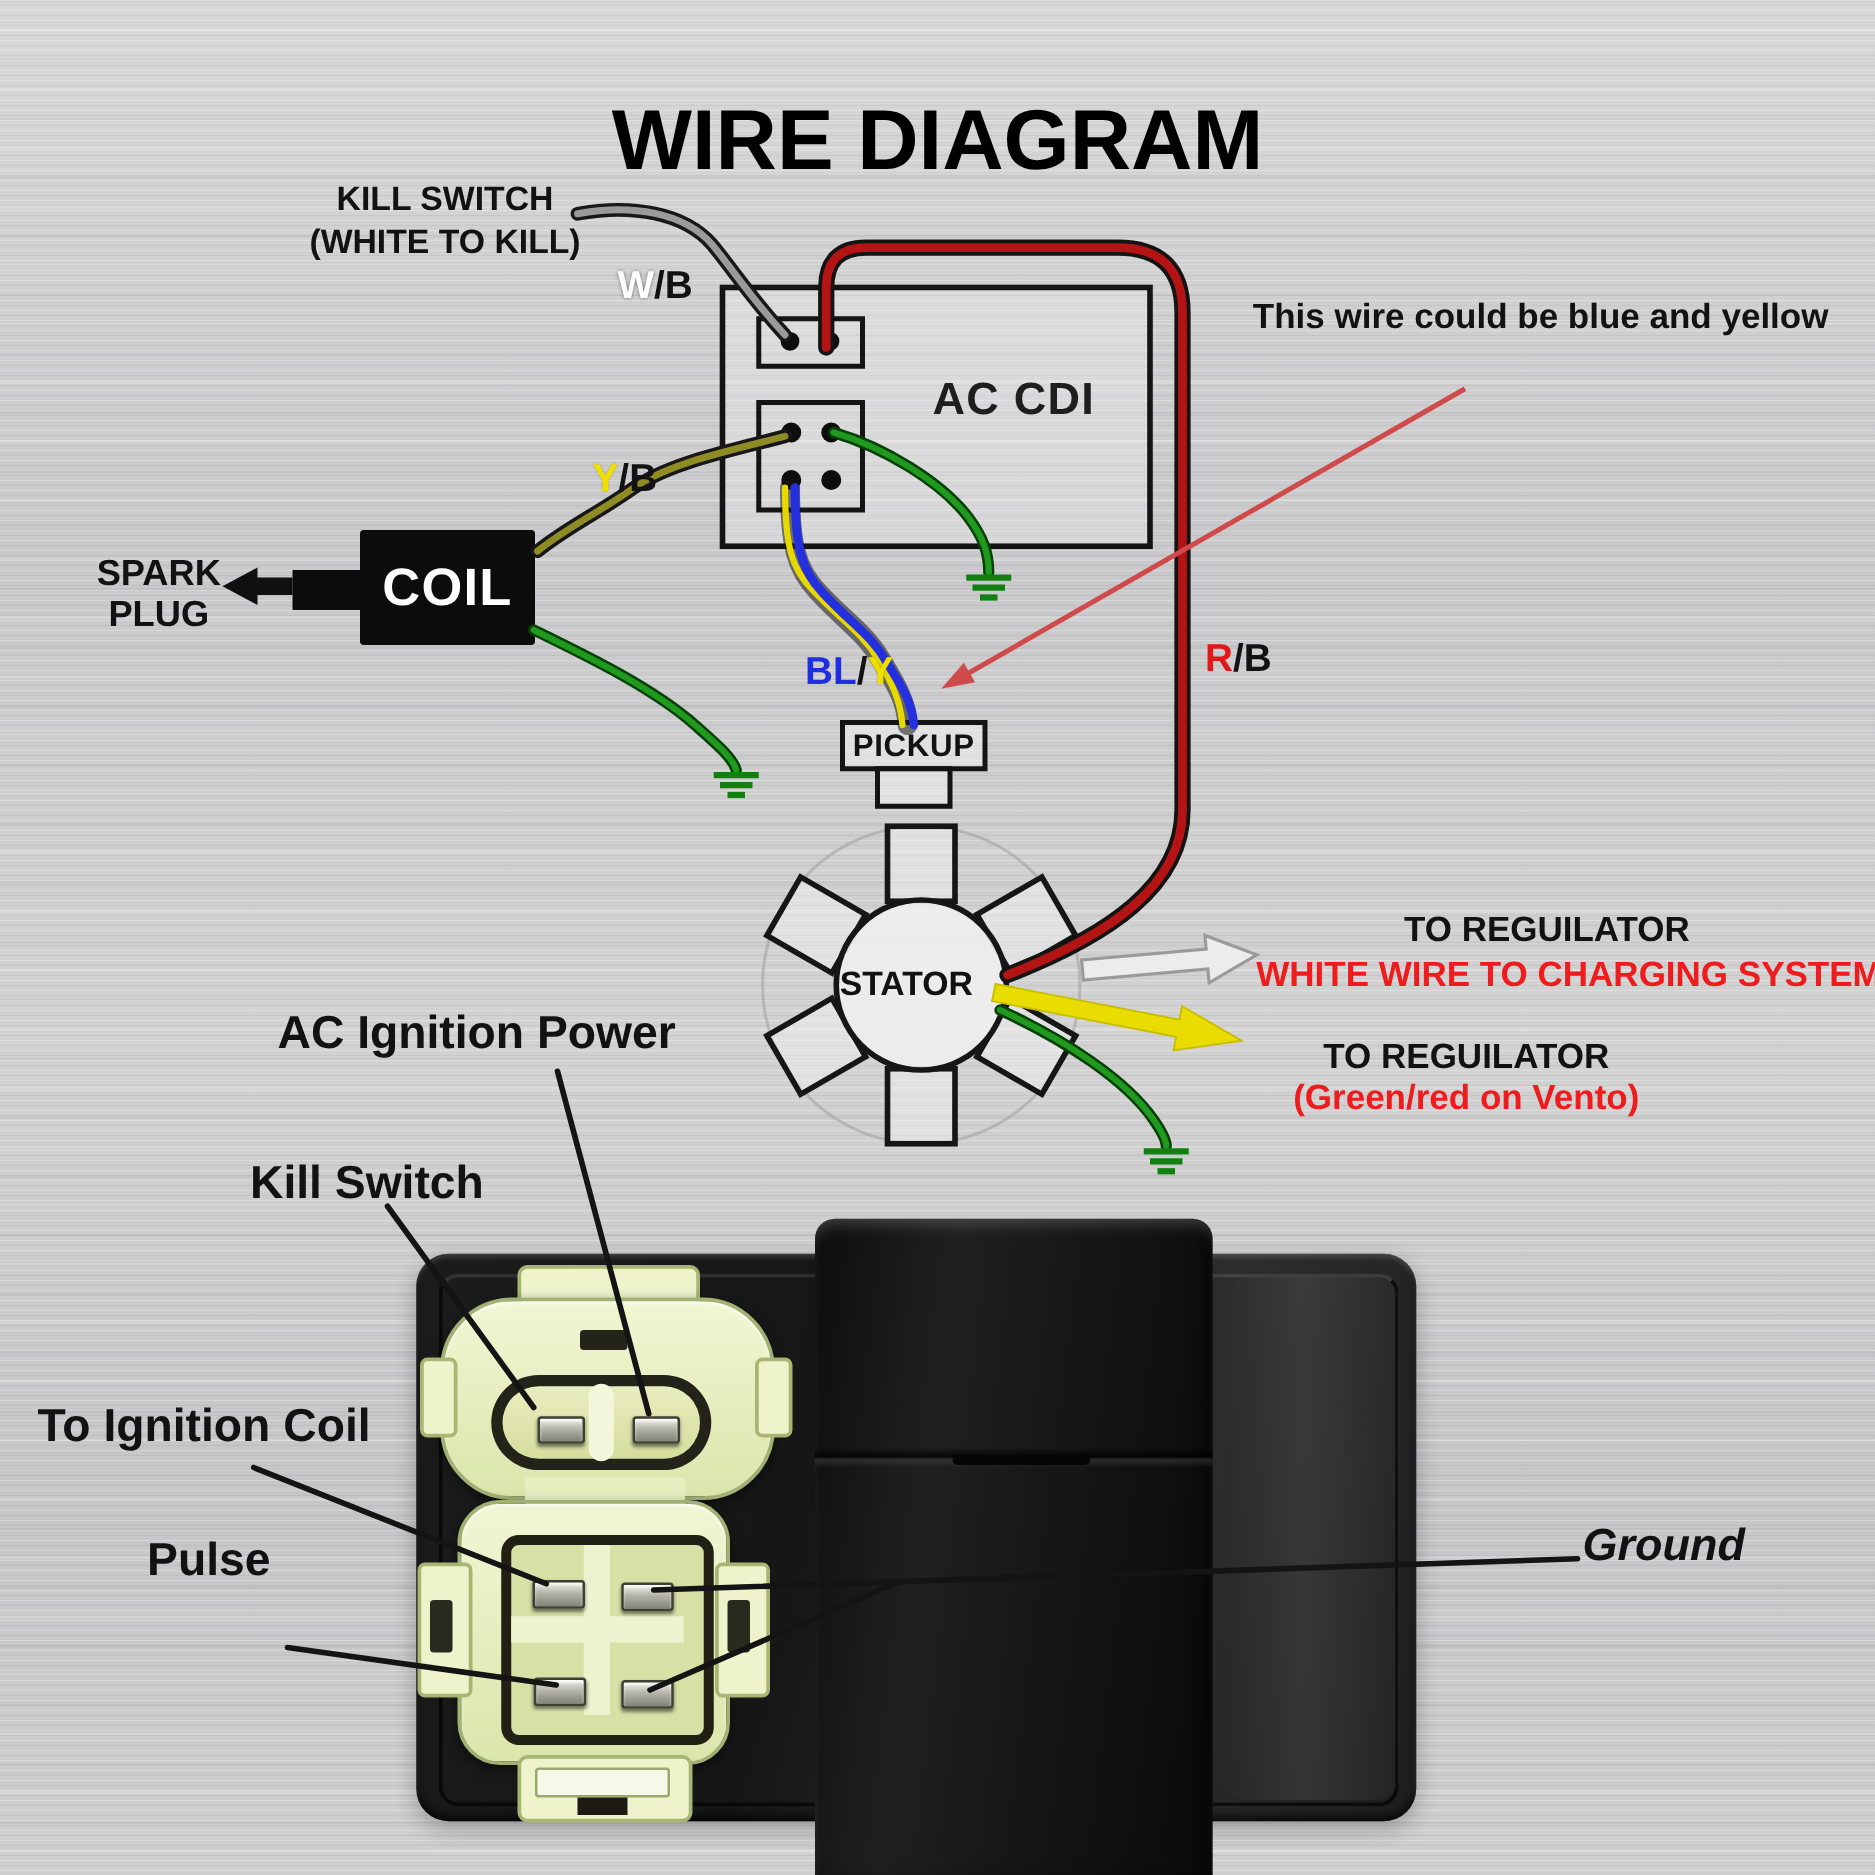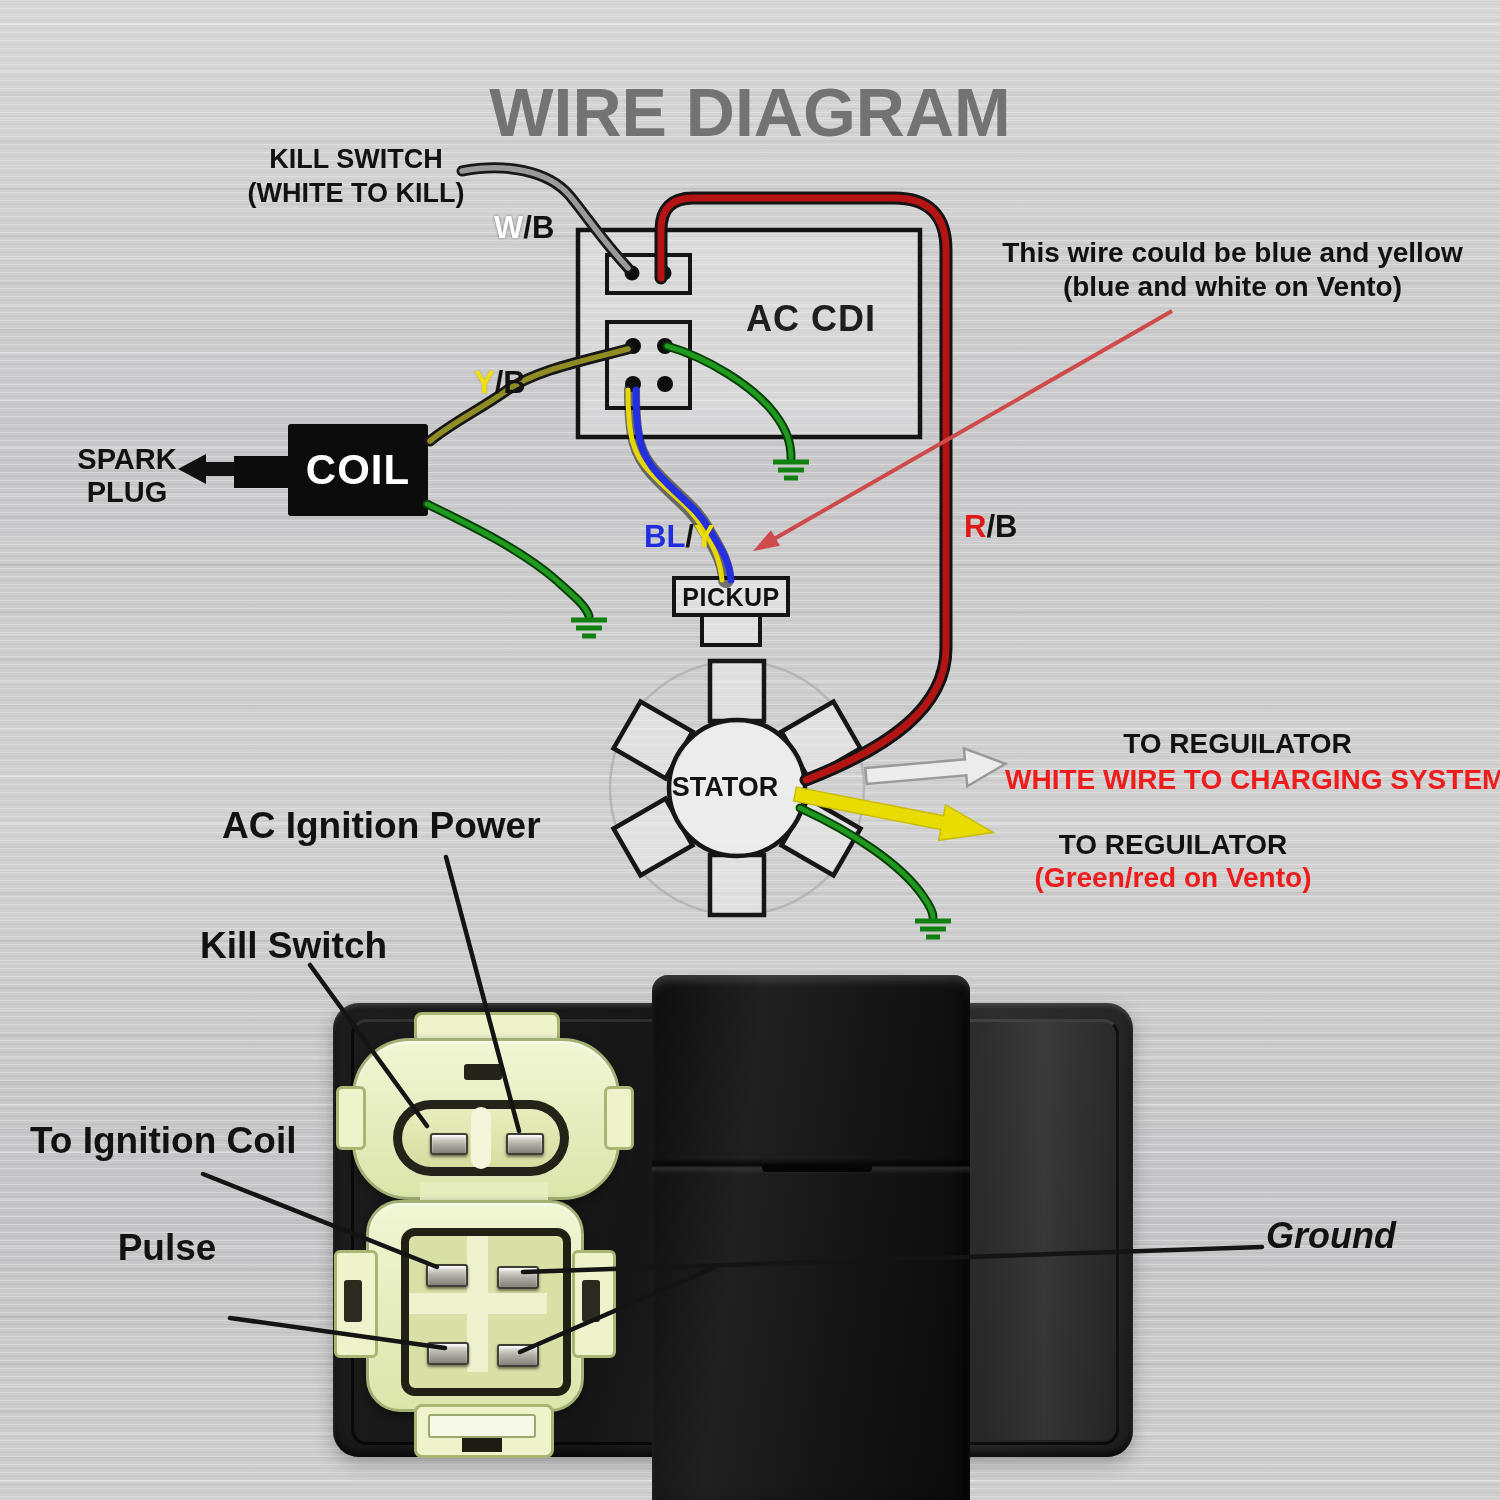--- a/index.html
+++ b/index.html
@@ -30,21 +30,21 @@
     box-shadow:inset 0 10px 12px -6px rgba(255,255,255,.22), inset -14px 0 18px -10px rgba(0,0,0,.85);}
   .strap-seam{left:652px;top:1158px;width:318px;height:16px;
     background:linear-gradient(180deg,rgba(0,0,0,0),rgba(0,0,0,.78) 45%,rgba(80,80,80,.40) 62%,rgba(0,0,0,0));}
   .strap-tab{left:762px;top:1164px;width:110px;height:8px;border-radius:4px;background:#050505;}
   .conn{background:linear-gradient(180deg,#f1f6d4,#dbe5ab);border:3px solid #a2b074;border-radius:34px;
     box-shadow:0 4px 10px rgba(0,0,0,.45), inset 0 2px 3px rgba(255,255,255,.65);}
   .paletab{background:#eef3cc;border:3px solid #a8b573;border-radius:6px;}
   .pin{background:linear-gradient(180deg,#f0f0ea,#b4b4aa 45%,#82827a);border:2px solid #3f3f36;border-radius:3px;
     box-shadow:inset 0 2px 2px rgba(255,255,255,.7), 0 2px 3px rgba(0,0,0,.5);}
   
-  .title{top:72px;left:50%;transform:translateX(-50%);font-size:68px;font-weight:700;color:#737373;letter-spacing:0px;}
+  .title{top:72px;left:50%;transform:translateX(-50%);font-size:68px;font-weight:700;color:#000000;letter-spacing:0px;}
   .f27{font-size:27px;}
   .f28{font-size:28px;}
   .f31{font-size:31px;}
   .f37{font-size:37px;}
   .red{color:#ee1c1c;}
   .white-ch{color:#ffffff;text-shadow:0 0 3px rgba(60,60,60,.65);}
   .yellow-ch{color:#f0e000;text-shadow:0 0 2px rgba(110,110,0,.45);}
   .blue-ch{color:#1f2fe0;}
   .red-ch{color:#e01818;}
 </style>
@@ -230,21 +230,20 @@
   <div>SPARK</div>
   <div>PLUG</div>
 </div>
 
 <div class="lbl txt center" style="left:674px;top:578px;width:114px;height:37px;display:flex;align-items:center;justify-content:center;font-size:25px;letter-spacing:.5px;text-align:right;">PICKUP</div>
 
 <div class="lbl txt center" style="left:657px;top:771px;width:136px;font-size:27px;font-weight:600;">STATOR</div>
 
 <div class="lbl txt f28 center" style="left:1000px;top:236px;width:465px;line-height:1.22;">
   <div>This wire could be blue and yellow</div>
-  <div>(blue and white on Vento)</div>
 </div>
 
 <div class="lbl txt f28 center" style="left:1005px;top:726px;width:465px;line-height:1.3;">
   <div>TO REGUILATOR</div>
   <div class="red">WHITE WIRE TO CHARGING SYSTEM</div>
 </div>
 
 <div class="lbl txt f28 center" style="left:948px;top:828px;width:450px;line-height:1.18;">
   <div>TO REGUILATOR</div>
   <div class="red">(Green/red on Vento)</div>

